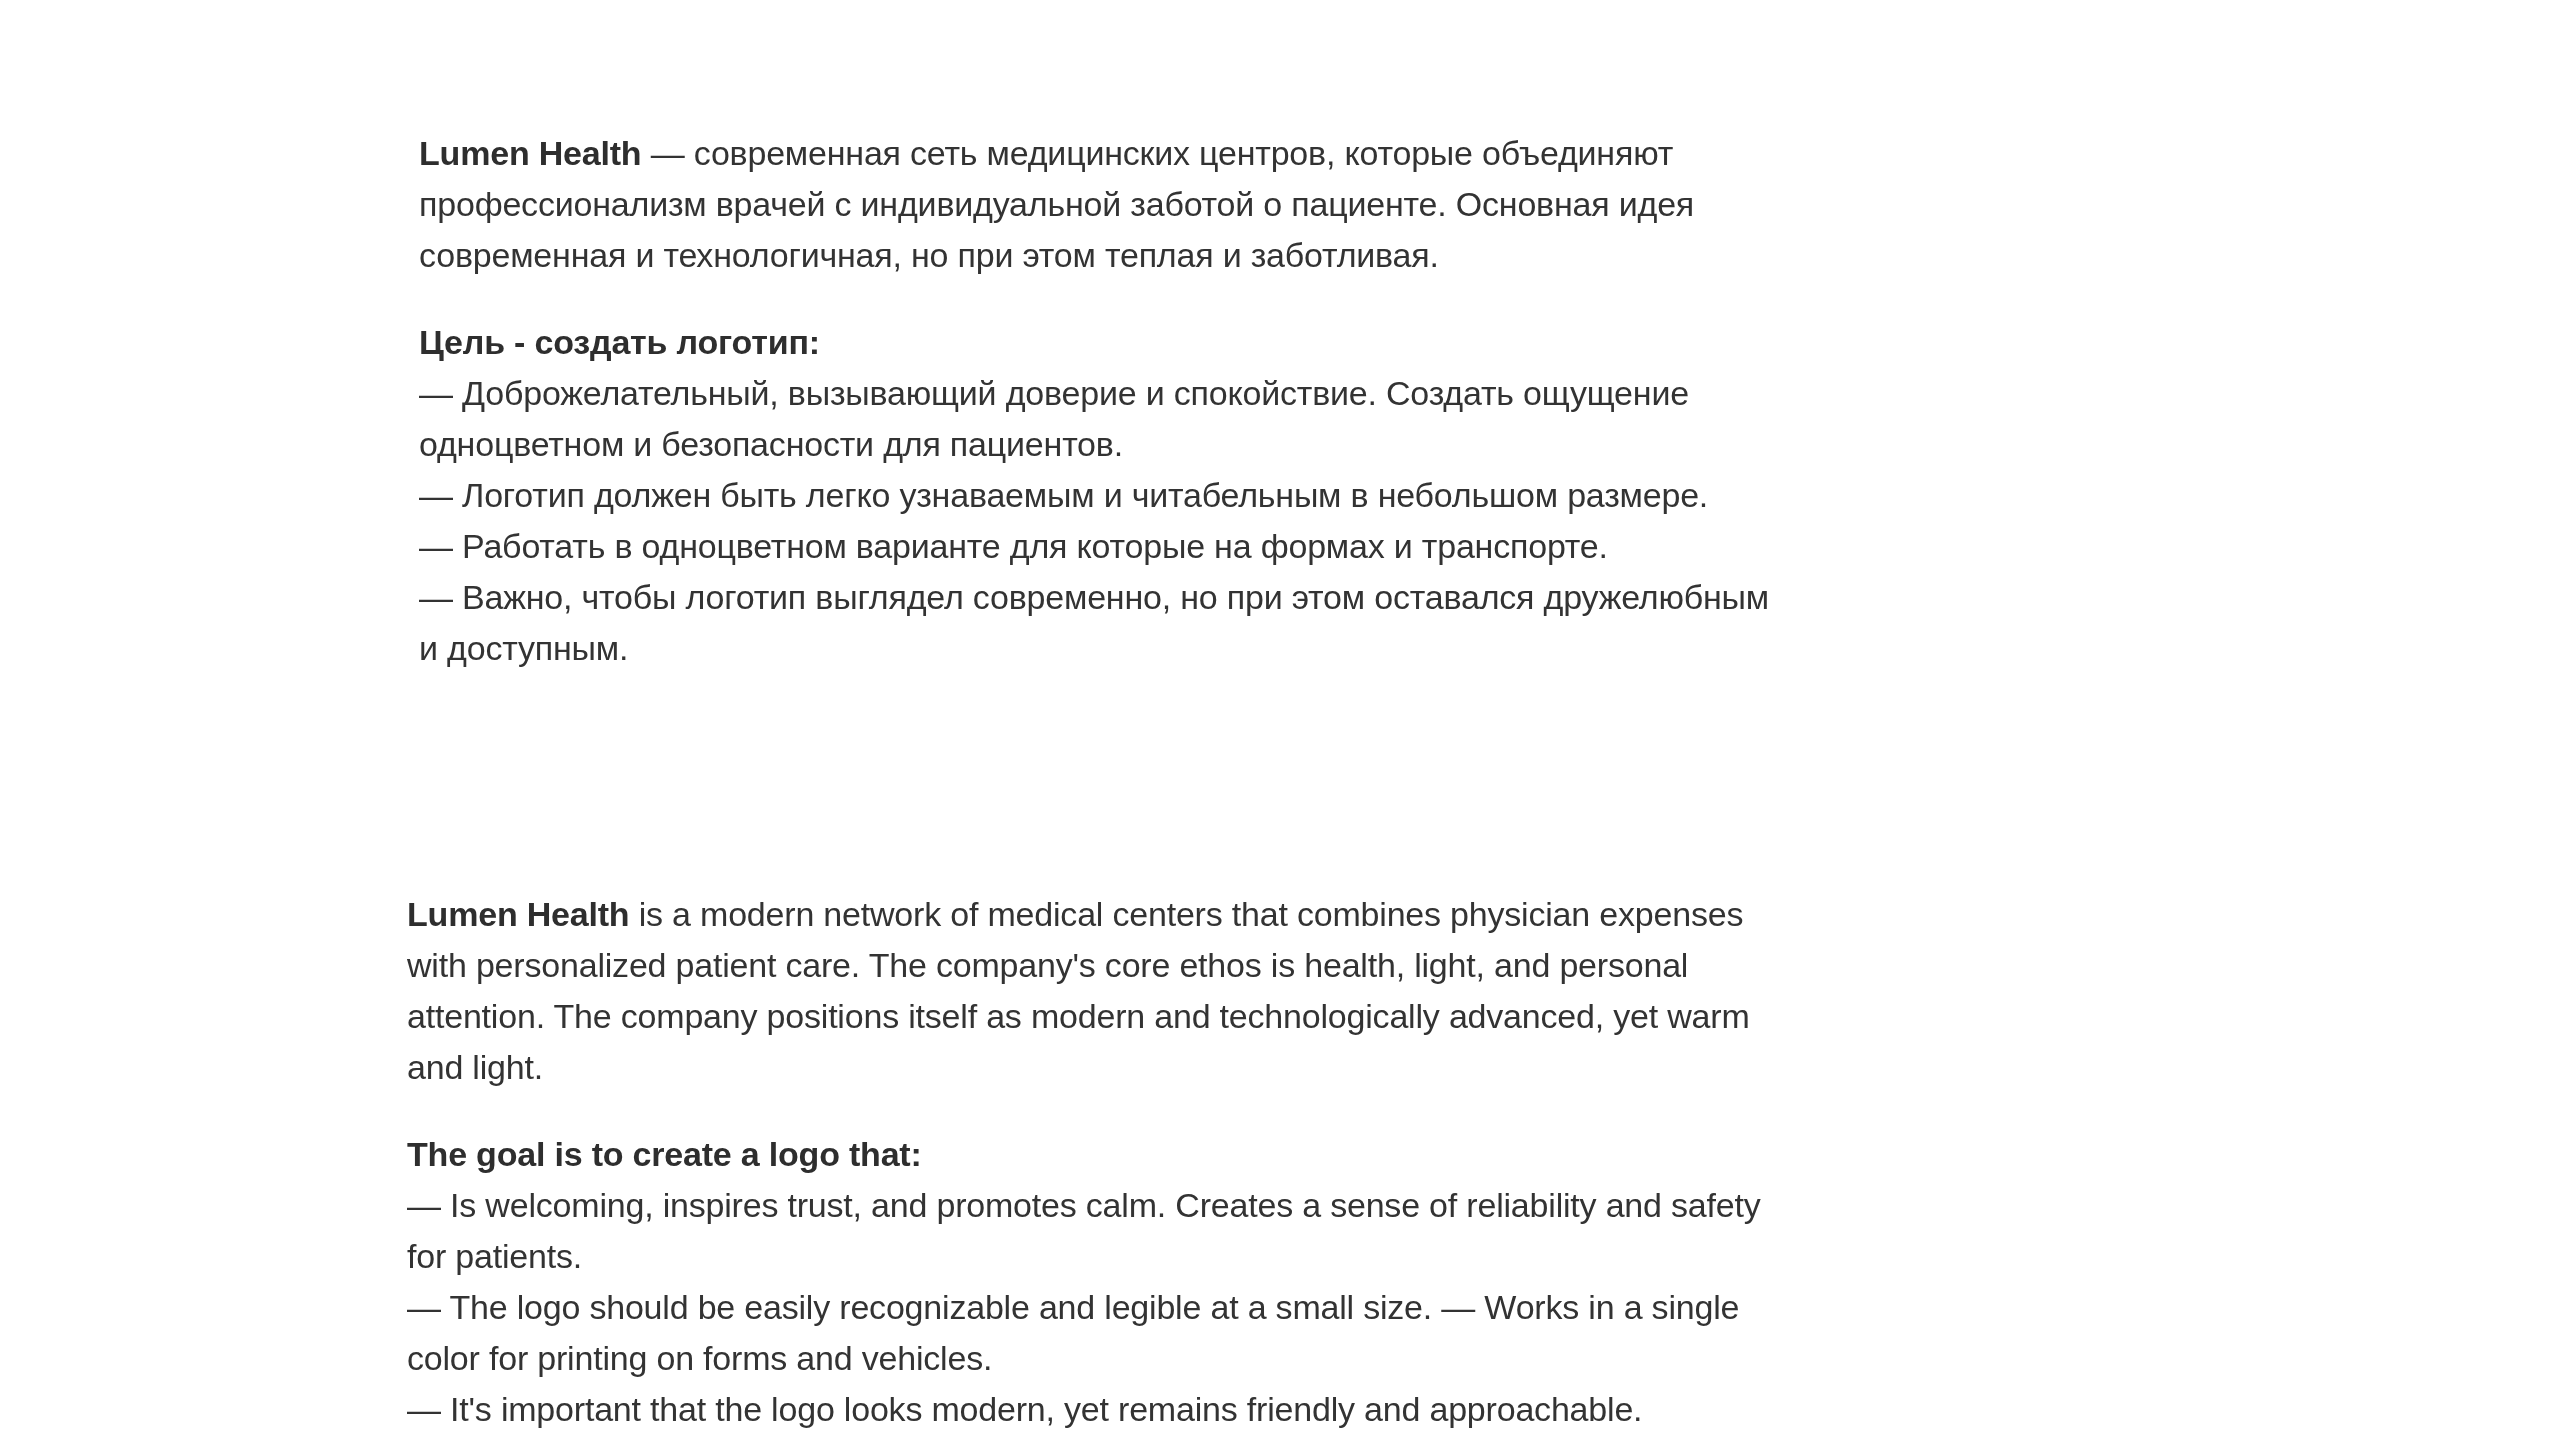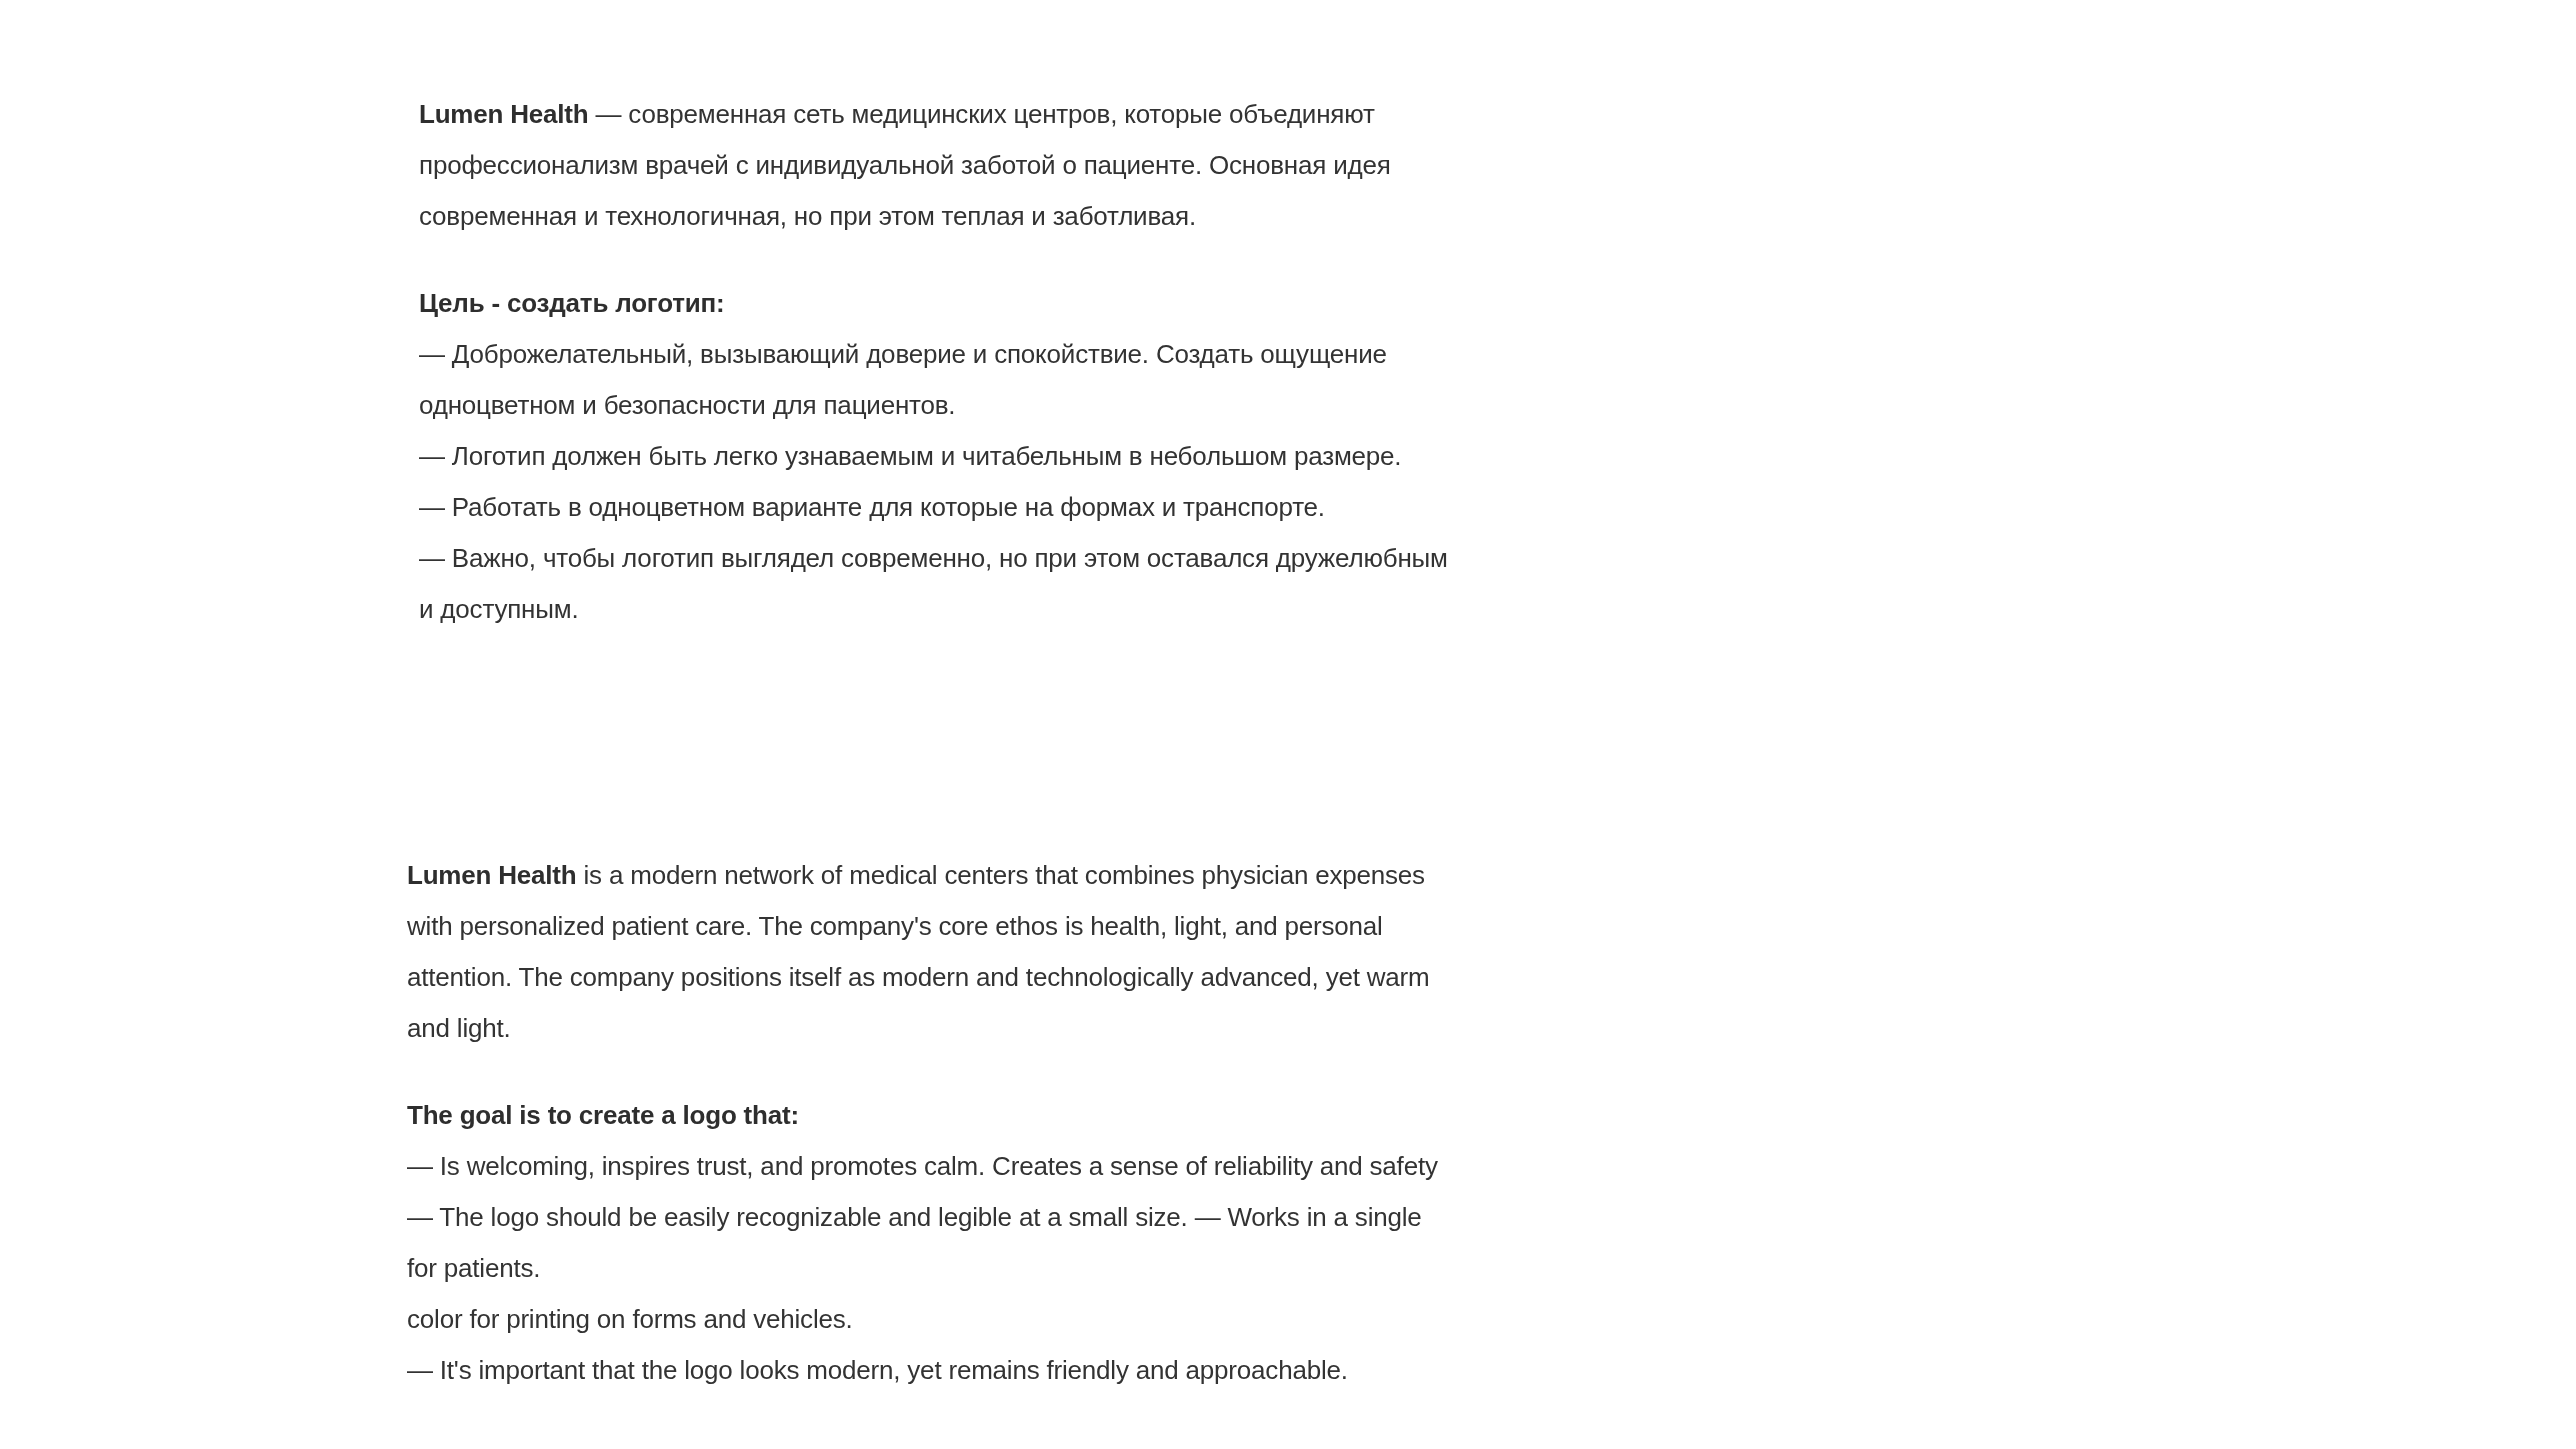--- a/index.html
+++ b/index.html
@@ -10,24 +10,25 @@
     body {
       width: 2576px;
       height: 1449px;
       position: relative;
       overflow: hidden;
       font-family: "Liberation Sans", "DejaVu Sans", sans-serif;
       color: #333333;
     }
     .block {
       position: absolute;
-      font-size: 26px;
+      font-size: 34px;
       line-height: 51px;
       letter-spacing: -0.2px;
       white-space: nowrap;
+      margin-top: 39px;
     }
     .block-ru { left: 419px; top: 89px; }
     .block-en { left: 407px; top: 850px; }
     .para { margin: 0; }
     .para + .para { margin-top: 36px; }
     .line { display: block; }
     .bold { font-weight: bold; color: #2e2e2e; }
     .light { font-weight: normal; }
   </style>
 </head>
@@ -55,21 +56,21 @@
   <section class="block block-en">
     <p class="para">
       <span class="line"><span class="bold">Lumen Health</span><span class="light"> is a modern network of medical centers that combines physician expenses</span></span>
       <span class="line">with personalized patient care. The company's core ethos is health, light, and personal</span>
       <span class="line">attention. The company positions itself as modern and technologically advanced, yet warm</span>
       <span class="line">and light.</span>
     </p>
     <p class="para">
       <span class="line bold">The goal is to create a logo that:</span>
       <span class="line">— Is welcoming, inspires trust, and promotes calm. Creates a sense of reliability and safety</span>
+      <span class="line">for patients.</span>
       <span class="line">— The logo should be easily recognizable and legible at a small size. — Works in a single</span>
-      <span class="line">for patients.</span>
       <span class="line">color for printing on forms and vehicles.</span>
       <span class="line">— It's important that the logo looks modern, yet remains friendly and approachable.</span>
     </p>
   </section>
 
 </main>
 
 
 </body></html>

